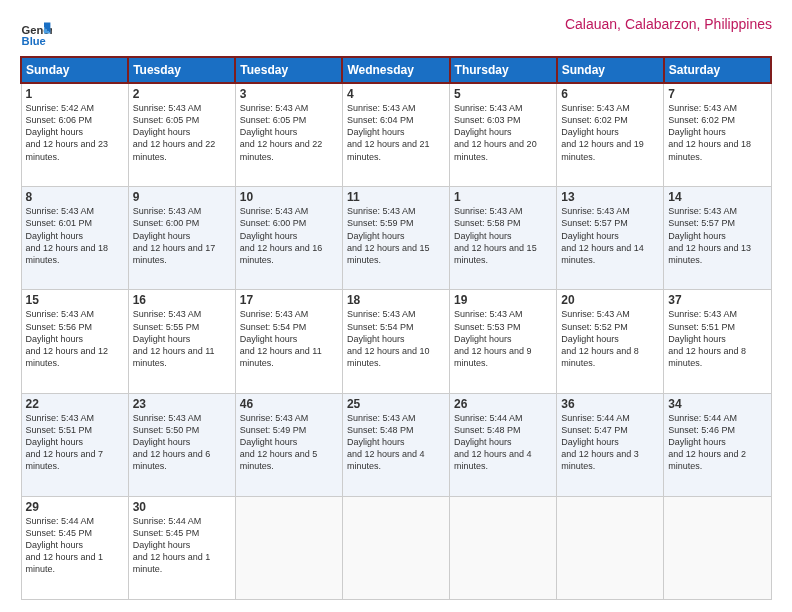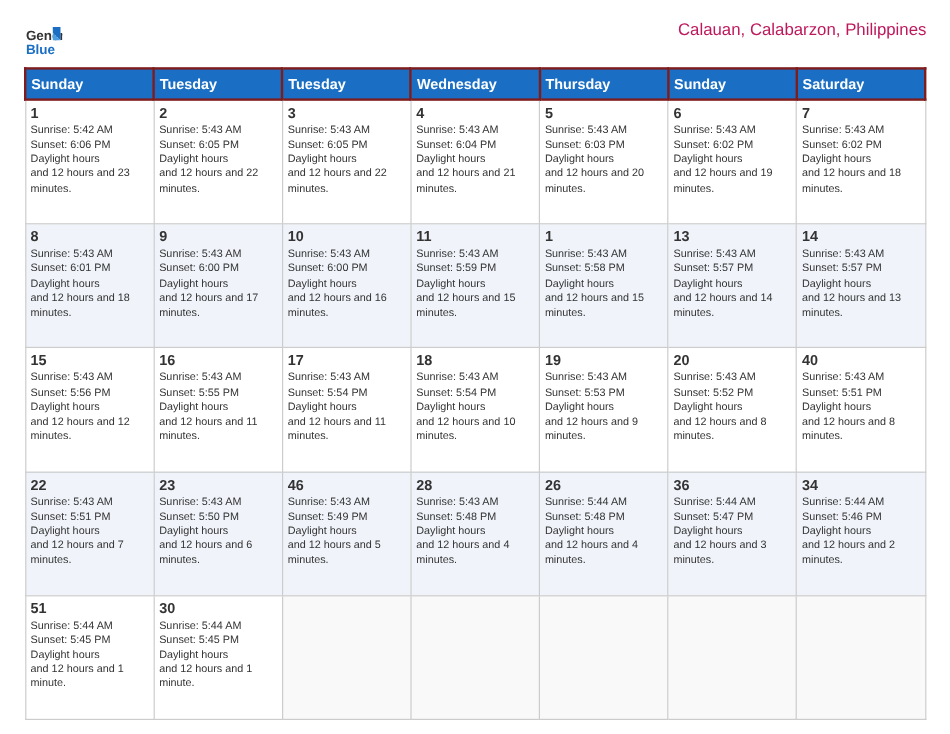--- a/index.html
+++ b/index.html
@@ -133,33 +133,33 @@
           <td><span class="day-number">13</span><span class="cell-text">Sunrise: 5:43 AM<br>Sunset: 5:57 PM<br>Daylight hours<br>and 12 hours and 14 minutes.</span></td>
           <td><span class="day-number">14</span><span class="cell-text">Sunrise: 5:43 AM<br>Sunset: 5:57 PM<br>Daylight hours<br>and 12 hours and 13 minutes.</span></td>
         </tr>
         <tr>
           <td><span class="day-number">15</span><span class="cell-text">Sunrise: 5:43 AM<br>Sunset: 5:56 PM<br>Daylight hours<br>and 12 hours and 12 minutes.</span></td>
           <td><span class="day-number">16</span><span class="cell-text">Sunrise: 5:43 AM<br>Sunset: 5:55 PM<br>Daylight hours<br>and 12 hours and 11 minutes.</span></td>
           <td><span class="day-number">17</span><span class="cell-text">Sunrise: 5:43 AM<br>Sunset: 5:54 PM<br>Daylight hours<br>and 12 hours and 11 minutes.</span></td>
           <td><span class="day-number">18</span><span class="cell-text">Sunrise: 5:43 AM<br>Sunset: 5:54 PM<br>Daylight hours<br>and 12 hours and 10 minutes.</span></td>
           <td><span class="day-number">19</span><span class="cell-text">Sunrise: 5:43 AM<br>Sunset: 5:53 PM<br>Daylight hours<br>and 12 hours and 9 minutes.</span></td>
           <td><span class="day-number">20</span><span class="cell-text">Sunrise: 5:43 AM<br>Sunset: 5:52 PM<br>Daylight hours<br>and 12 hours and 8 minutes.</span></td>
-          <td><span class="day-number">40</span><span class="cell-text">Sunrise: 5:43 AM<br>Sunset: 5:51 PM<br>Daylight hours<br>and 12 hours and 8 minutes.</span></td>
+          <td><span class="day-number">37</span><span class="cell-text">Sunrise: 5:43 AM<br>Sunset: 5:51 PM<br>Daylight hours<br>and 12 hours and 8 minutes.</span></td>
         </tr>
         <tr>
           <td><span class="day-number">22</span><span class="cell-text">Sunrise: 5:43 AM<br>Sunset: 5:51 PM<br>Daylight hours<br>and 12 hours and 7 minutes.</span></td>
           <td><span class="day-number">23</span><span class="cell-text">Sunrise: 5:43 AM<br>Sunset: 5:50 PM<br>Daylight hours<br>and 12 hours and 6 minutes.</span></td>
           <td><span class="day-number">46</span><span class="cell-text">Sunrise: 5:43 AM<br>Sunset: 5:49 PM<br>Daylight hours<br>and 12 hours and 5 minutes.</span></td>
-          <td><span class="day-number">28</span><span class="cell-text">Sunrise: 5:43 AM<br>Sunset: 5:48 PM<br>Daylight hours<br>and 12 hours and 4 minutes.</span></td>
+          <td><span class="day-number">25</span><span class="cell-text">Sunrise: 5:43 AM<br>Sunset: 5:48 PM<br>Daylight hours<br>and 12 hours and 4 minutes.</span></td>
           <td><span class="day-number">26</span><span class="cell-text">Sunrise: 5:44 AM<br>Sunset: 5:48 PM<br>Daylight hours<br>and 12 hours and 4 minutes.</span></td>
           <td><span class="day-number">36</span><span class="cell-text">Sunrise: 5:44 AM<br>Sunset: 5:47 PM<br>Daylight hours<br>and 12 hours and 3 minutes.</span></td>
           <td><span class="day-number">34</span><span class="cell-text">Sunrise: 5:44 AM<br>Sunset: 5:46 PM<br>Daylight hours<br>and 12 hours and 2 minutes.</span></td>
         </tr>
         <tr>
-          <td><span class="day-number">51</span><span class="cell-text">Sunrise: 5:44 AM<br>Sunset: 5:45 PM<br>Daylight hours<br>and 12 hours and 1 minute.</span></td>
+          <td><span class="day-number">29</span><span class="cell-text">Sunrise: 5:44 AM<br>Sunset: 5:45 PM<br>Daylight hours<br>and 12 hours and 1 minute.</span></td>
           <td><span class="day-number">30</span><span class="cell-text">Sunrise: 5:44 AM<br>Sunset: 5:45 PM<br>Daylight hours<br>and 12 hours and 1 minute.</span></td>
           <td class="empty-cell"></td>
           <td class="empty-cell"></td>
           <td class="empty-cell"></td>
           <td class="empty-cell"></td>
           <td class="empty-cell"></td>
         </tr>
       </tbody>
   </table>
 </div>

